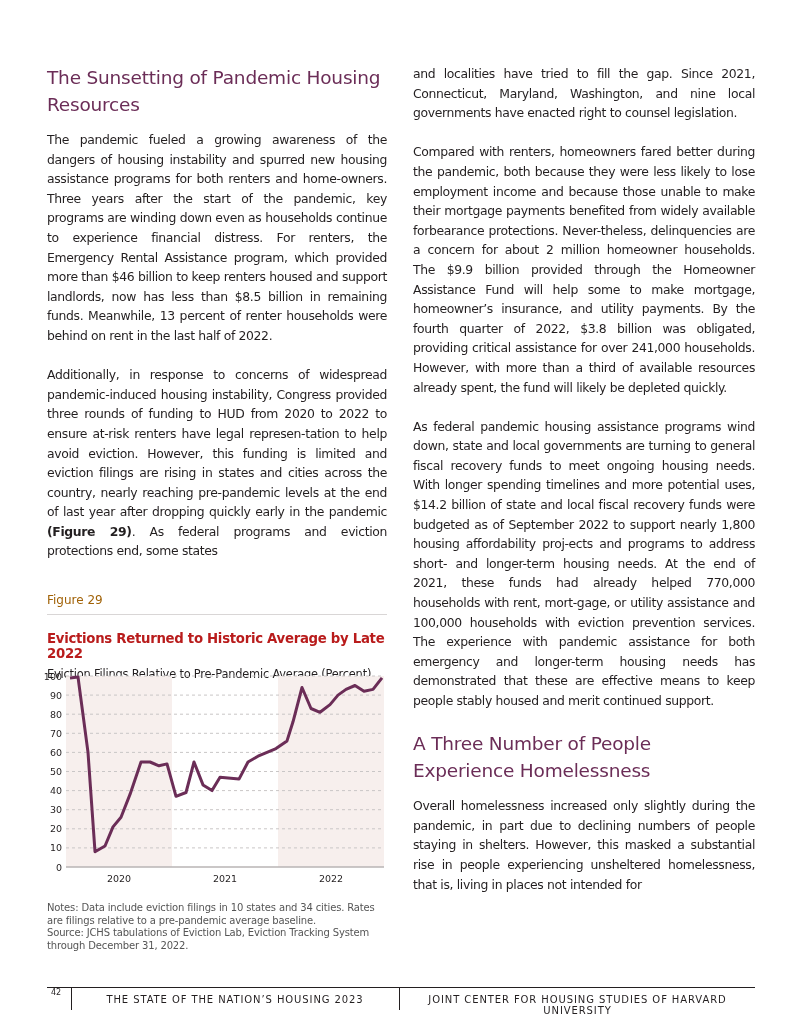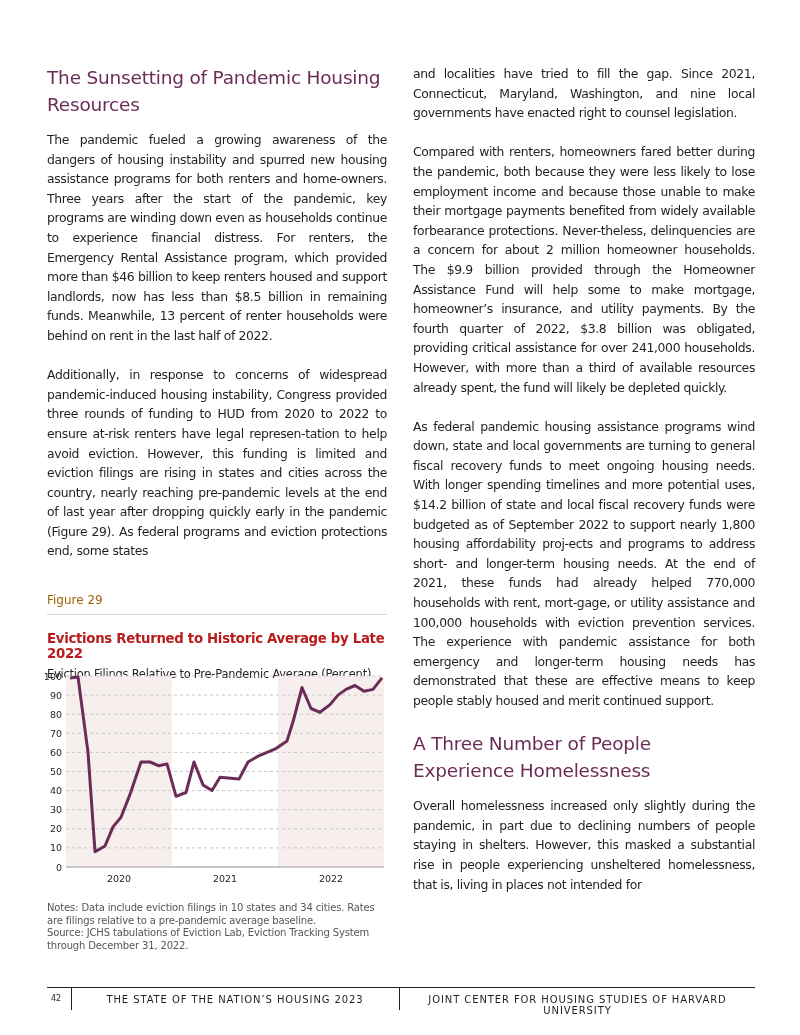--- a/index.html
+++ b/index.html
@@ -4,29 +4,29 @@
 <style>
   html, body { margin:0; padding:0; }
   body { width:800px; height:1035px; background:#ffffff; position:relative; overflow:hidden;
          font-family:"DejaVu Sans", sans-serif; color:#231f20; }
   .col { position:absolute; top:64px; width:340px; }
   .col.left { left:47px; }
   .col.right { left:413px; width:342px; }
   h2 { font-family:"DejaVu Sans", sans-serif; font-weight:500; color:#6b2d57; font-size:18.5px;
        line-height:27px; margin:0 0 12px 0; letter-spacing:-0.2px; }
   p { font-size:12.4px; line-height:19.6px; margin:0 0 19.6px 0; text-align:justify; letter-spacing:-0.35px; }
-  p b { font-weight:normal; }
+  p b { font-weight:bold; }
   .fig { position:absolute; left:47px; top:593px; width:340px; }
   .fig-label { font-size:12px; color:#a16207; padding-bottom:7px; border-bottom:1.5px solid #d9d6d6; }
   .fig-title { font-size:13.3px; font-weight:bold; color:#b91c1c; margin-top:16px; letter-spacing:-0.3px; }
   .fig-sub { font-size:11.4px; color:#231f20; margin-top:6px; letter-spacing:-0.2px; }
   .notes { position:absolute; left:47px; top:902px; width:345px; font-size:10px; line-height:12.6px;
            color:#555; letter-spacing:-0.15px; }
   .footer { position:absolute; left:47px; top:987px; width:708px; border-top:1.2px solid #231f20; height:22px; }
-  .footer .pg { position:absolute; left:4px; top:6px; font-size:8px; color:#231f20; }
+  .footer .pg { position:absolute; left:4px; top:0; font-size:8px; color:#231f20; }
   .footer .sep1 { position:absolute; left:24px; top:0; width:1px; height:22px; background:#231f20; }
   .footer .sep2 { position:absolute; left:352px; top:0; width:1px; height:22px; background:#231f20; }
   .footer .t1 { position:absolute; left:24px; width:328px; top:6px; text-align:center; font-size:10px; letter-spacing:0.9px; }
   .footer .t2 { position:absolute; left:353px; width:355px; top:6px; text-align:center; font-size:10px; letter-spacing:0.9px; }
   svg text { font-family:"DejaVu Sans", sans-serif; }
 </style>
 </head>
 <body>
 
 <div class="col left">

